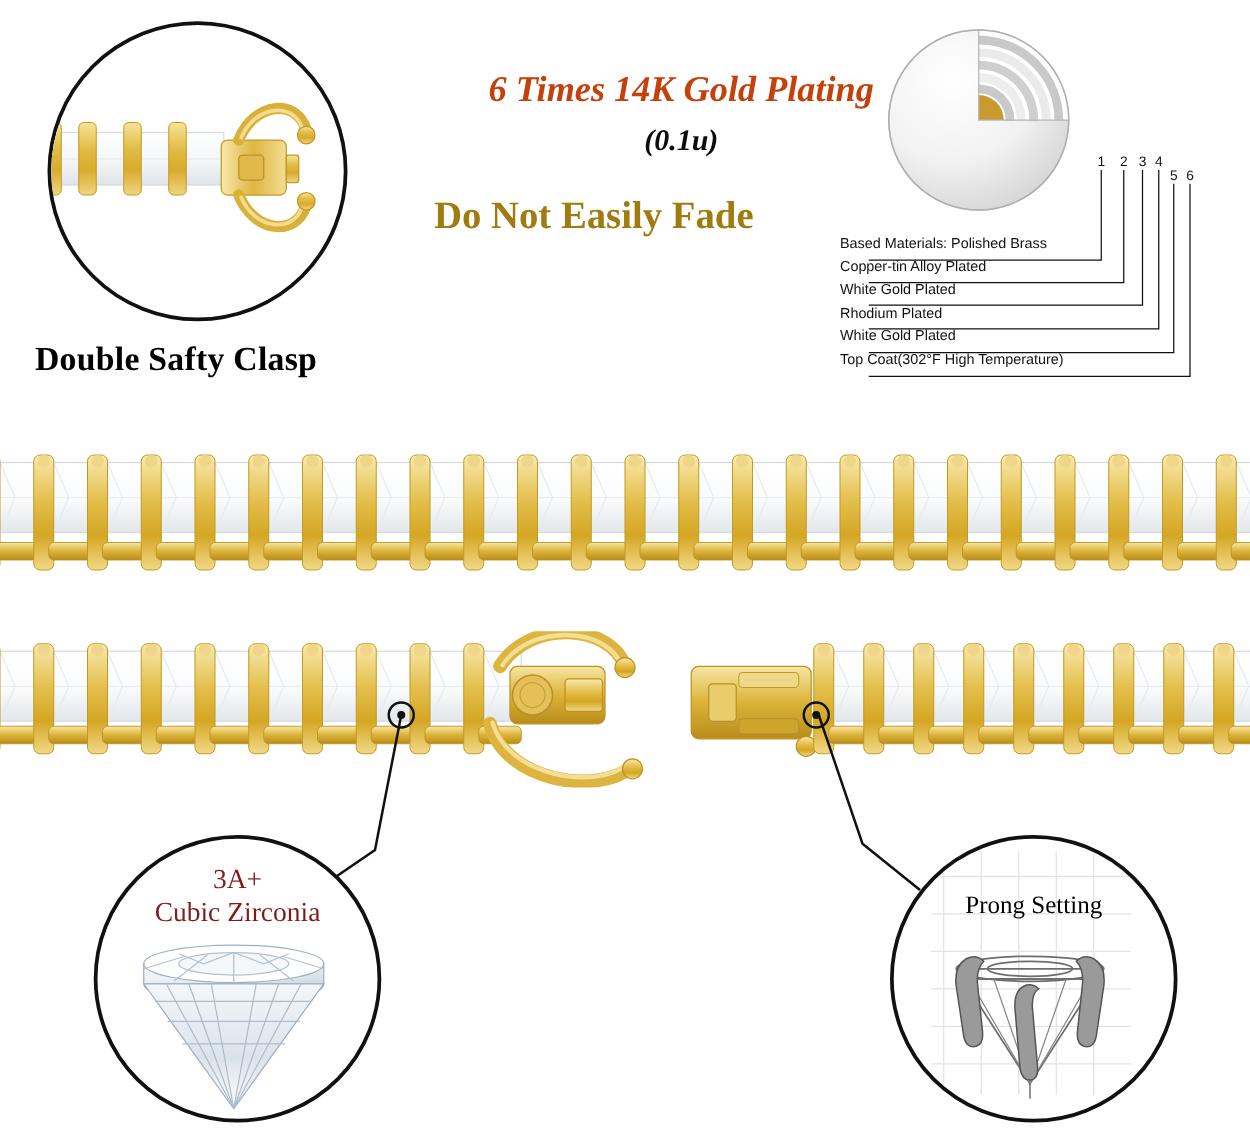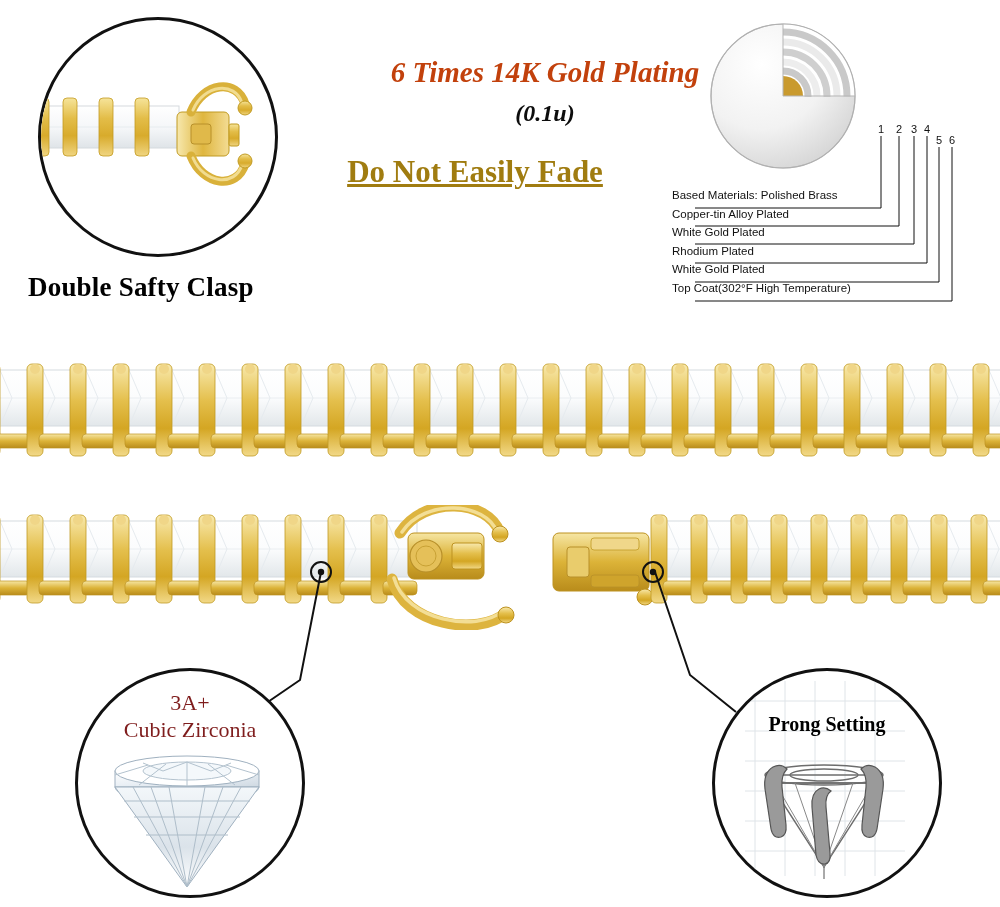--- a/index.html
+++ b/index.html
@@ -69,21 +69,21 @@
     position: absolute;
     left: 270px; top: 152px;
     width: 410px;
     text-align: center;
     font-size: 31px;
     font-weight: bold;
     color: #a07c10;
     font-family: "Liberation Serif", serif;
     line-height: 40px;
   }
-  .headline3 .l2 { display: block; text-decoration: underline; }
+  .headline3 .l2 { display: block; }
 
   
   .layer-diagram {
     position: absolute;
     left: 668px; top: 18px;
     width: 320px; height: 310px;
   }
   .layer-legend {
     position: absolute;
     left: 672px; top: 186px;
@@ -134,21 +134,21 @@
     background: #ffffff;
     overflow: hidden;
   }
   .prong-text {
     position: absolute;
     top: 42px;
     width: 100%;
     text-align: center;
     font-family: "Liberation Serif", serif;
     font-size: 20px;
-    font-weight: bold;
+    font-weight: normal;
     color: #000;
   }
   .leader {
     position: absolute;
     pointer-events: none;
   }
   svg { display: block; }
 </style>
 </head>
 <body>

